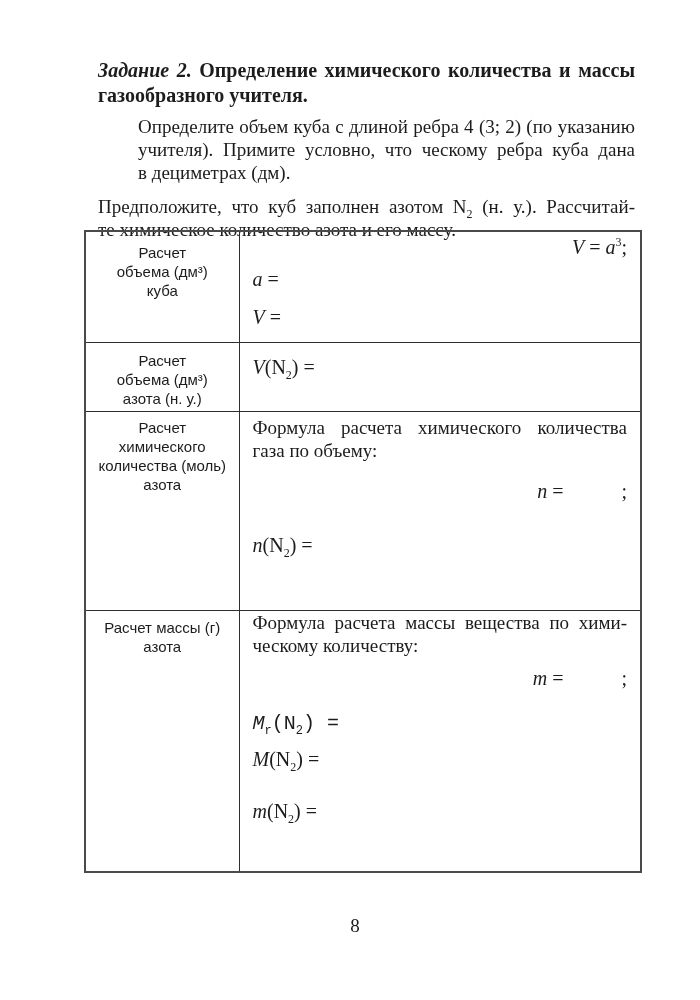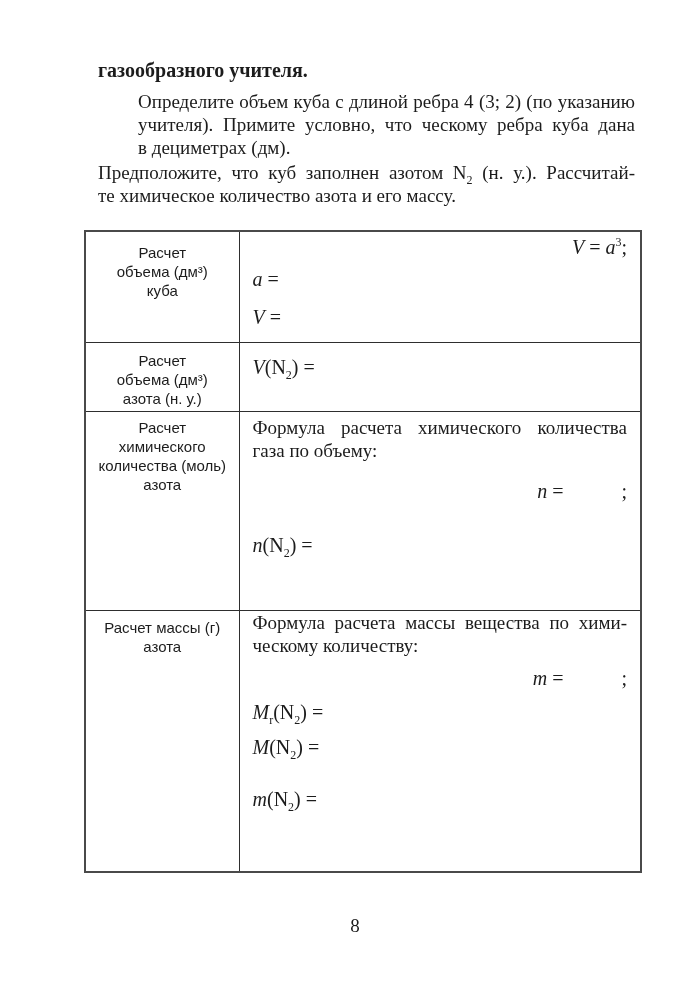--- a/index.html
+++ b/index.html
@@ -19,21 +19,21 @@
     left: 98px;
     top: 58px;
     width: 537px;
   }
   .title { font-size: 20px; line-height: 25px; font-weight: bold; }
   .title .line { display: block; }
   .jlast { text-align: justify; text-align-last: justify; }
   .bi { font-style: italic; font-weight: bold; }
   .para { font-size: 19px; line-height: 23px; }
   .p1 { margin-top: 7px; margin-left: 40px; }
-  .p2 { margin-top: 2px; }
+  .p2 { margin-top: 11px; }
   sub.small { font-size: 12px; line-height: 0; }
   sup.small { font-size: 12px; line-height: 0; }
 
   
   table.ws {
     position: absolute;
     left: 84px;
     top: 230px;
     width: 558px;
     border-collapse: collapse;
@@ -67,41 +67,42 @@
   td.c4 { height: 262px; }
   .frm { font-size: 20px; line-height: 26px; }
   .it { font-style: italic; }
   .center-line { text-align: right; }
   .gap { display: inline-block; width: 58px; }
   .a-line { margin-top: 6px; }
   .v-line { margin-top: 12px; }
   .n-line { margin-top: 16px; }
   .nn2-line { margin-top: 28px; }
   .m-line { margin-top: 8px; }
-  .mr-line { margin-top: 8px; }
+  .mr-line { margin-top: 20px; font-family: Liberation Mono, monospace; }
   .mm-line { margin-top: 9px; }
   .msm-line { margin-top: 26px; }
 
   
   .page-num {
     position: absolute;
     left: 76px;
     top: 915px;
     width: 558px;
     text-align: center;
     font-size: 19px;
   }
 </style>
 </head>
 <body>
 
 <div class="sheet">
 
   <div class="text-block">
     <div class="title">
+      <span class="line jlast"><span class="bi">Задание 2.</span><span> Определение химического количества и массы</span></span>
       <span class="line">газообразного учителя.</span>
     </div>
 
     <div class="para p1">
       <div class="jlast">Определите объем куба с длиной ребра 4 (3; 2) (по указанию</div>
       <div class="jlast">учителя). Примите условно, что ческому ребра куба дана</div>
       <div>в дециметрах (дм).</div>
     </div>
 
     <div class="para p2">

